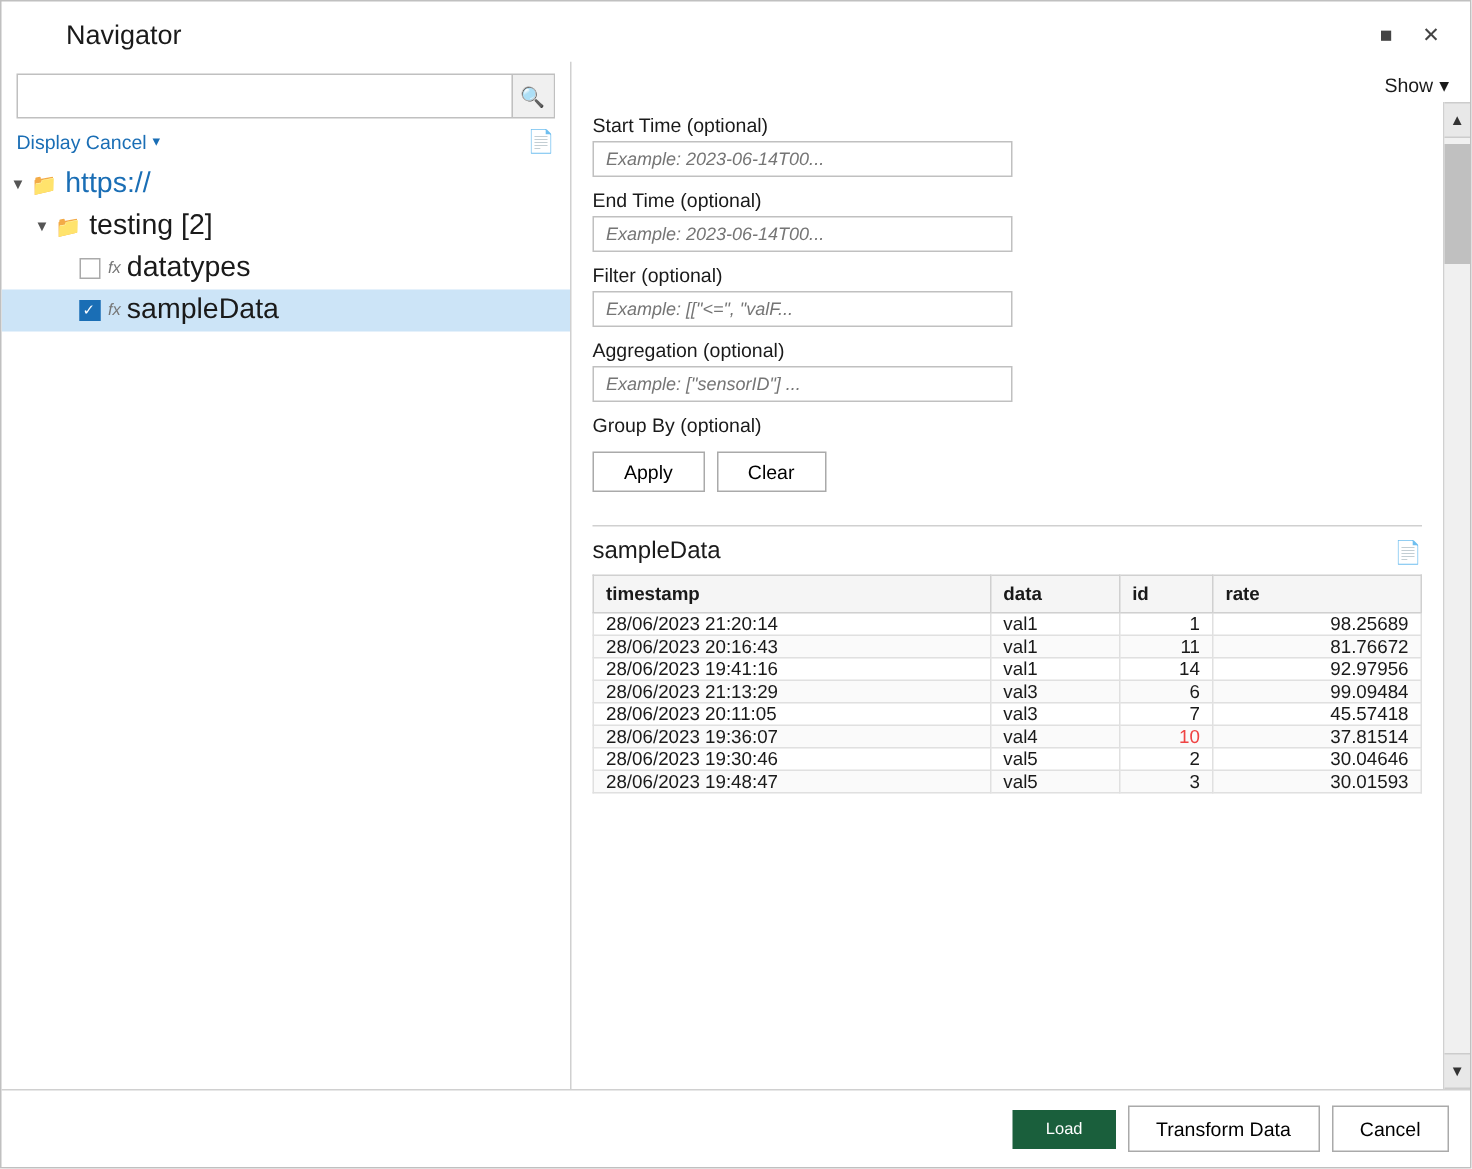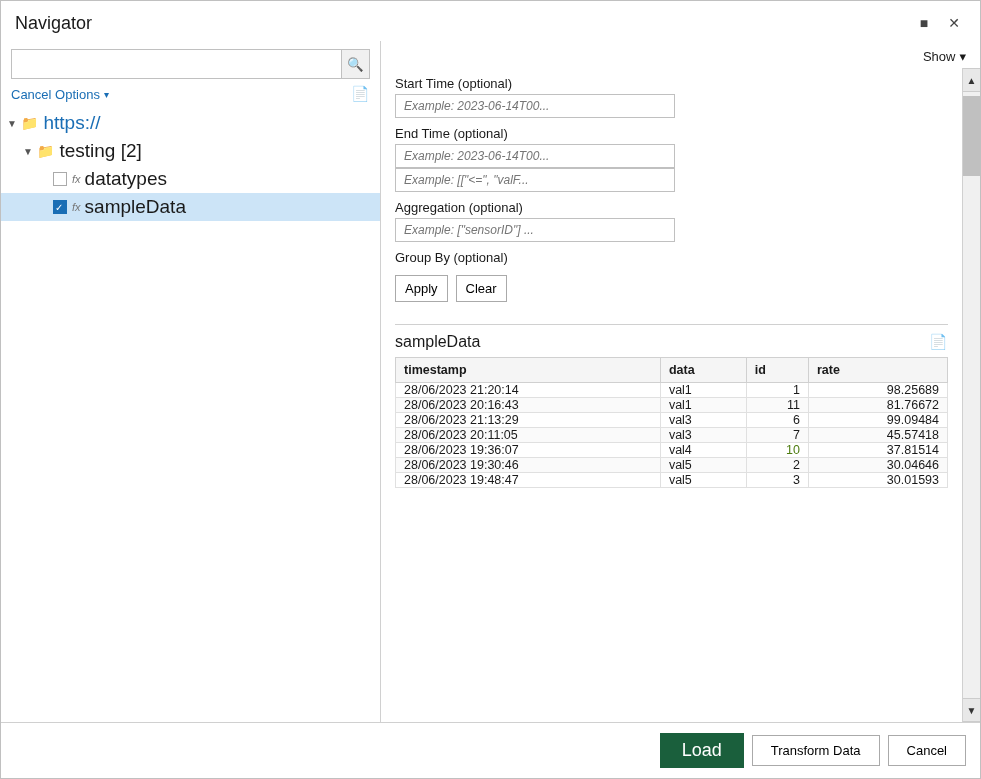--- a/index.html
+++ b/index.html
@@ -21,20 +21,21 @@
       box-shadow: 2px 2px 8px rgba(0,0,0,0.2);
       display: flex;
       flex-direction: column;
     }
     .title-bar {
       display: flex;
       align-items: center;
       justify-content: space-between;
       padding: 10px 14px 6px 14px;
       border-bottom: none;
+      margin-left: 29px;
     }
     .title-bar-title {
       font-size: 18px;
       font-weight: 400;
       color: #1a1a1a;
     }
     .title-bar-controls {
       display: flex;
       gap: 6px;
     }
@@ -194,21 +195,21 @@
       background: #fff;
       outline: none;
     }
     .btn-row {
       display: flex;
       gap: 8px;
       margin-top: 10px;
       margin-bottom: 8px;
     }
     .btn-apply, .btn-clear {
-      padding: 5px 9px;
+      padding: 5px 20px;
       border: 1px solid #aaa;
       background: #fff;
       cursor: pointer;
       font-size: 13px;
     }
     .divider {
       border: none;
       border-top: 1px solid #d0d0d0;
       margin: 6px 0;
     }
@@ -239,38 +240,38 @@
       text-align: left;
       font-weight: 700;
       color: #1a1a1a;
     }
     .data-table td {
       border: 1px solid #e0e0e0;
       padding: 0 8px;
       color: #1a1a1a;
     }
     .data-table td.right { text-align: right; }
-    .data-table td.orange { color: #4d7c0f; }
+    .data-table td.orange { color: #ef4444; }
     .data-table tr:nth-child(even) td { background: #fafafa; }
     
     .bottom-bar {
       display: flex;
       justify-content: flex-end;
       align-items: center;
       gap: 8px;
       padding: 10px 14px;
       border-top: 1px solid #d0d0d0;
     }
     .btn-load {
       padding: 7px 22px;
       background: #1a5f3c;
       color: #fff;
       border: none;
       cursor: pointer;
-      font-size: 18px;
+      font-size: 11px;
     }
     .btn-transform, .btn-cancel {
       padding: 7px 18px;
       background: #fff;
       border: 1px solid #aaa;
       cursor: pointer;
       font-size: 13px;
     }
     
     .right-scroll-area::-webkit-scrollbar { width: 14px; }
@@ -366,21 +367,21 @@
 
       <div class="search-bar">
         <input class="search-input" type="text" placeholder="" style="">
         <button class="search-icon-btn">
           <span>🔍</span>
         </button>
       </div>
 
       <div class="display-options-bar">
         <button class="display-options-btn">
-          <span>Cancel Options</span>
+          <span>Display Cancel</span>
           <span class="chevron">▾</span>
         </button>
         <button class="file-icon-btn">
           <span>📄</span>
         </button>
       </div>
 
       <div class="tree-area">
 
         <div class="tree-item">
@@ -423,20 +424,21 @@
       <div class="right-panel-wrapper">
         <div class="right-scroll-area">
 
           <div class="form-section">
             <div class="form-label">Start Time (optional)</div>
             <input class="form-input" type="text" placeholder="Example: 2023-06-14T00..." style="">
 
             <div class="form-label">End Time (optional)</div>
             <input class="form-input" type="text" placeholder="Example: 2023-06-14T00..." style="">
 
+            <div class="form-label">Filter (optional)</div>
             <input class="form-input" type="text" placeholder="Example: [[&quot;&lt;=&quot;, &quot;valF..." style="">
 
             <div class="form-label">Aggregation (optional)</div>
             <input class="form-input" type="text" placeholder="Example: [&quot;sensorID&quot;] ..." style="">
 
             <div class="form-label">Group By (optional)</div>
 
             <div class="btn-row">
               <button class="btn-apply">Apply</button>
               <button class="btn-clear">Clear</button>
@@ -466,20 +468,26 @@
                   <td class="right">1</td>
                   <td class="right">98.25689</td>
                 </tr>
                 <tr>
                   <td>28/06/2023 20:16:43</td>
                   <td>val1</td>
                   <td class="right">11</td>
                   <td class="right">81.76672</td>
                 </tr>
                 <tr>
+                  <td>28/06/2023 19:41:16</td>
+                  <td>val1</td>
+                  <td class="right">14</td>
+                  <td class="right">92.97956</td>
+                </tr>
+                <tr>
                   <td>28/06/2023 21:13:29</td>
                   <td>val3</td>
                   <td class="right">6</td>
                   <td class="right">99.09484</td>
                 </tr>
                 <tr>
                   <td>28/06/2023 20:11:05</td>
                   <td>val3</td>
                   <td class="right">7</td>
                   <td class="right">45.57418</td>

